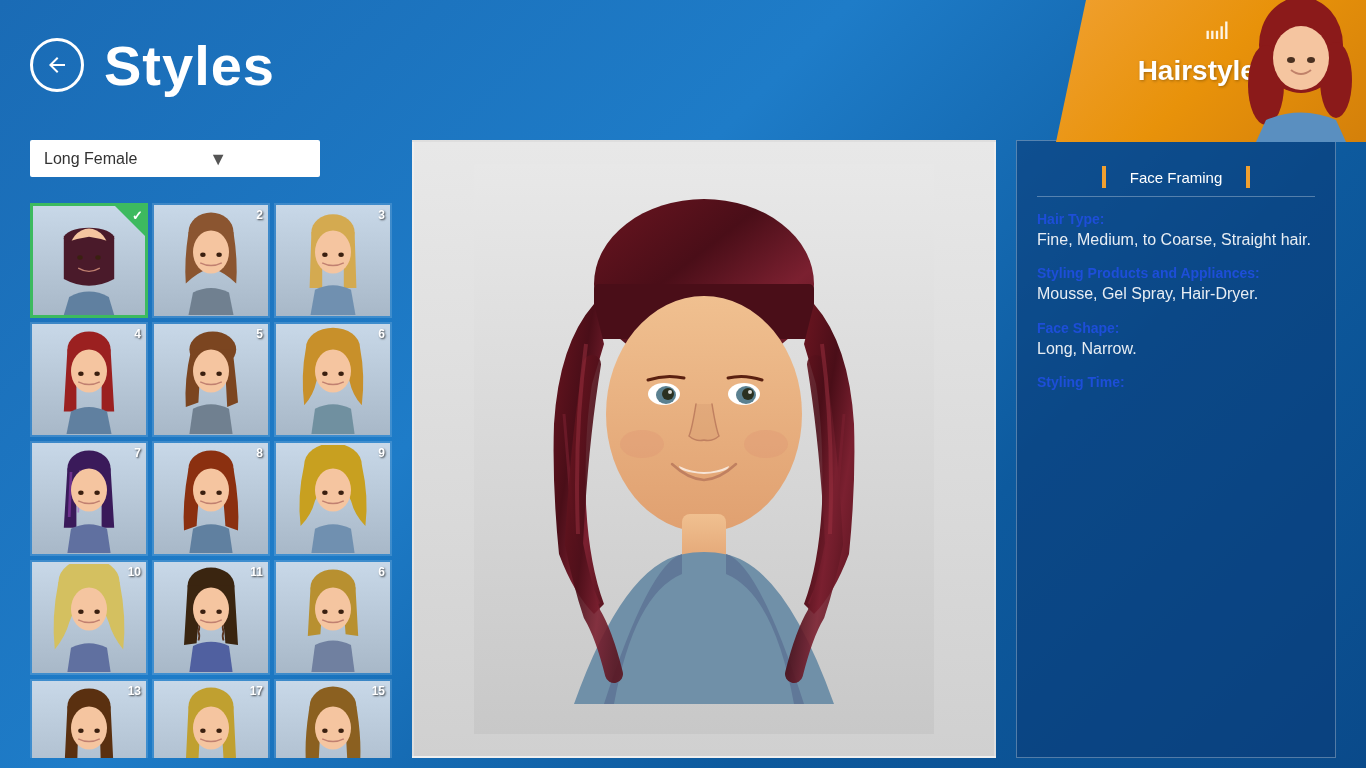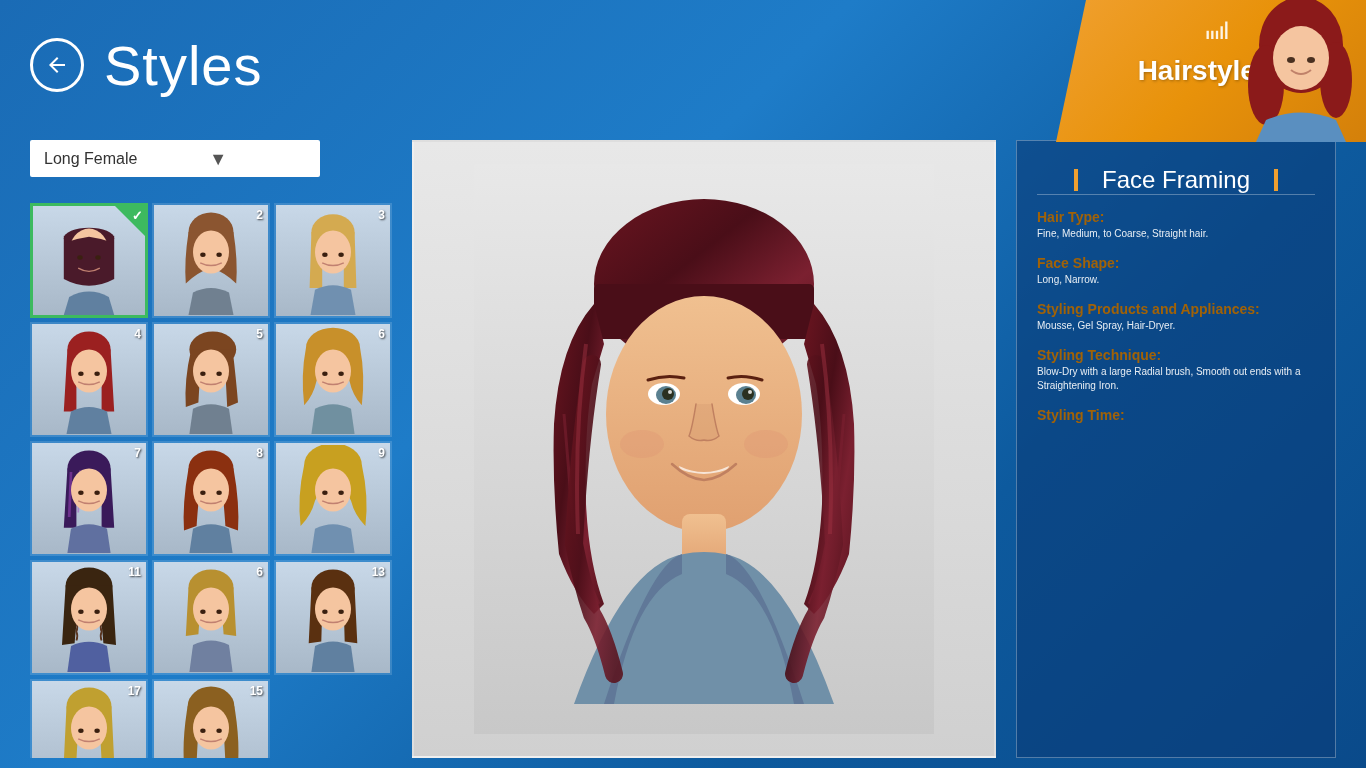--- a/index.html
+++ b/index.html
@@ -32,21 +32,21 @@
       margin-right: 20px;
       flex-shrink: 0;
     }
     .back-btn svg {
       width: 24px;
       height: 24px;
       fill: white;
     }
     .page-title {
       font-size: 56px;
-      font-weight: 400;
+      font-weight: 700;
       letter-spacing: 1px;
     }
     .brand-badge {
       position: absolute;
       right: 0;
       top: 0;
       width: 310px;
       height: 142px;
       background: linear-gradient(135deg, #f0a030 0%, #e8920a 50%, #d4800a 100%);
       clip-path: polygon(30px 0%, 100% 0%, 100% 100%, 0% 100%);
@@ -181,50 +181,50 @@
       width: 320px;
       flex-shrink: 0;
       background: rgba(10, 60, 120, 0.6);
       border: 1px solid rgba(255,255,255,0.3);
       padding: 25px 20px;
       display: flex;
       flex-direction: column;
       gap: 14px;
     }
     .style-title {
-      font-size: 24px;
+      font-size: 15px;
       font-weight: 400;
       color: white;
       text-align: center;
       border-bottom: 1px solid rgba(255,255,255,0.3);
-      padding-bottom: 0;
+      padding-bottom: 8px;
       display: flex;
       align-items: center;
       justify-content: center;
       gap: 24px;
     }
     .title-bar {
       width: 4px;
       height: 22px;
       background: #f0a030;
       flex-shrink: 0;
     }
     .info-section {
       display: flex;
       flex-direction: column;
       gap: 2px;
     }
     .info-label {
       font-weight: 700;
       font-size: 14px;
-      color: #a16207;
+      color: #1d4ed8;
     }
     .info-value {
       font-weight: 300;
-      font-size: 10px;
+      font-size: 16px;
       color: rgba(255,255,255,0.9);
       line-height: 1.4;
     }
   </style>
 </head>
 <body>
 
 <div class="header">
   <div class="back-btn">
     <svg viewBox="0 0 24 24" xmlns="http://www.w3.org/2000/svg">
@@ -408,20 +408,34 @@
             <path d="M18 22 Q10 58 14 90 Q26 78 30 62 L36 50 L50 46 L64 50 L70 62 Q74 78 86 90 Q90 58 82 22" fill="#C8A020"></path>
             <ellipse cx="50" cy="50" rx="20" ry="24" fill="#f5c5a0"></ellipse>
             <path d="M30 93 Q50 83 70 93 L74 120 L26 120 Z" fill="#7090b0"></path>
             <path d="M38 62 Q50 68 62 62" stroke="#c08070" stroke-width="1.5" fill="none"></path>
             <ellipse cx="41" cy="53" rx="3" ry="2.5" fill="#3a2010"></ellipse>
             <ellipse cx="59" cy="53" rx="3" ry="2.5" fill="#3a2010"></ellipse>
           </svg>
         </div>
       </div>
 
+      <div class="style-item">
+        <span class="item-num">10</span>
+        <div class="person-img" style="background:linear-gradient(180deg,#c8d8e8 0%,#a8b8c8 100%);">
+          <svg viewBox="0 0 100 120" width="90" height="108">
+            <ellipse cx="50" cy="20" rx="34" ry="26" fill="#D4C060"></ellipse>
+            <path d="M16 20 Q8 60 12 95 Q24 80 28 65 L34 50 L50 44 L66 50 L72 65 Q76 80 88 95 Q92 60 84 20" fill="#D4C060"></path>
+            <ellipse cx="50" cy="50" rx="20" ry="24" fill="#f5c5a0"></ellipse>
+            <path d="M30 93 Q50 83 70 93 L74 120 L26 120 Z" fill="#6070a0"></path>
+            <path d="M38 62 Q50 68 62 62" stroke="#c08070" stroke-width="1.5" fill="none"></path>
+            <ellipse cx="41" cy="53" rx="3" ry="2.5" fill="#3a2010"></ellipse>
+            <ellipse cx="59" cy="53" rx="3" ry="2.5" fill="#3a2010"></ellipse>
+          </svg>
+        </div>
+      </div>
 
       <div class="style-item">
         <span class="item-num">11</span>
         <div class="person-img" style="background:linear-gradient(180deg,#c8d8e8 0%,#a8b8c8 100%);">
           <svg viewBox="0 0 100 120" width="90" height="108">
             <ellipse cx="50" cy="24" rx="26" ry="20" fill="#3a2510"></ellipse>
             <path d="M24 24 L20 90 L34 88 Q36 65 38 50 L50 46 L62 50 Q64 65 66 88 L80 90 L76 24" fill="#3a2510"></path>
             <path d="M36 55 Q38 60 36 65 Q38 70 36 75 Q38 80 36 85" stroke="#5a3520" stroke-width="2" fill="none"></path>
             <path d="M64 55 Q62 60 64 65 Q62 70 64 75 Q62 80 64 85" stroke="#5a3520" stroke-width="2" fill="none"></path>
             <ellipse cx="50" cy="50" rx="20" ry="24" fill="#f5c5a0"></ellipse>
@@ -574,33 +588,29 @@
       <span>Face Framing</span>
       <div class="title-bar"></div>
     </div>
 
     <div class="info-section">
       <span class="info-label">Hair Type:</span>
       <span class="info-value">Fine, Medium, to Coarse, Straight hair.</span>
     </div>
 
     <div class="info-section">
+      <span class="info-label">Styling Products and Appliances:</span>
+      <span class="info-value">Mousse, Gel Spray, Hair-Dryer.</span>
+    </div>
+
+    <div class="info-section">
       <span class="info-label">Face Shape:</span>
       <span class="info-value">Long, Narrow.</span>
     </div>
 
-    <div class="info-section">
-      <span class="info-label">Styling Products and Appliances:</span>
-      <span class="info-value">Mousse, Gel Spray, Hair-Dryer.</span>
-    </div>
-
-    <div class="info-section">
-      <span class="info-label">Styling Technique:</span>
-      <span class="info-value">Blow-Dry with a large Radial brush, Smooth out ends with a Straightening Iron.</span>
-    </div>
 
     <div class="info-section">
       <span class="info-label">Styling Time:</span>
     </div>
 
     <div class="info-section">
     </div>
   </div>
 
 </div>

